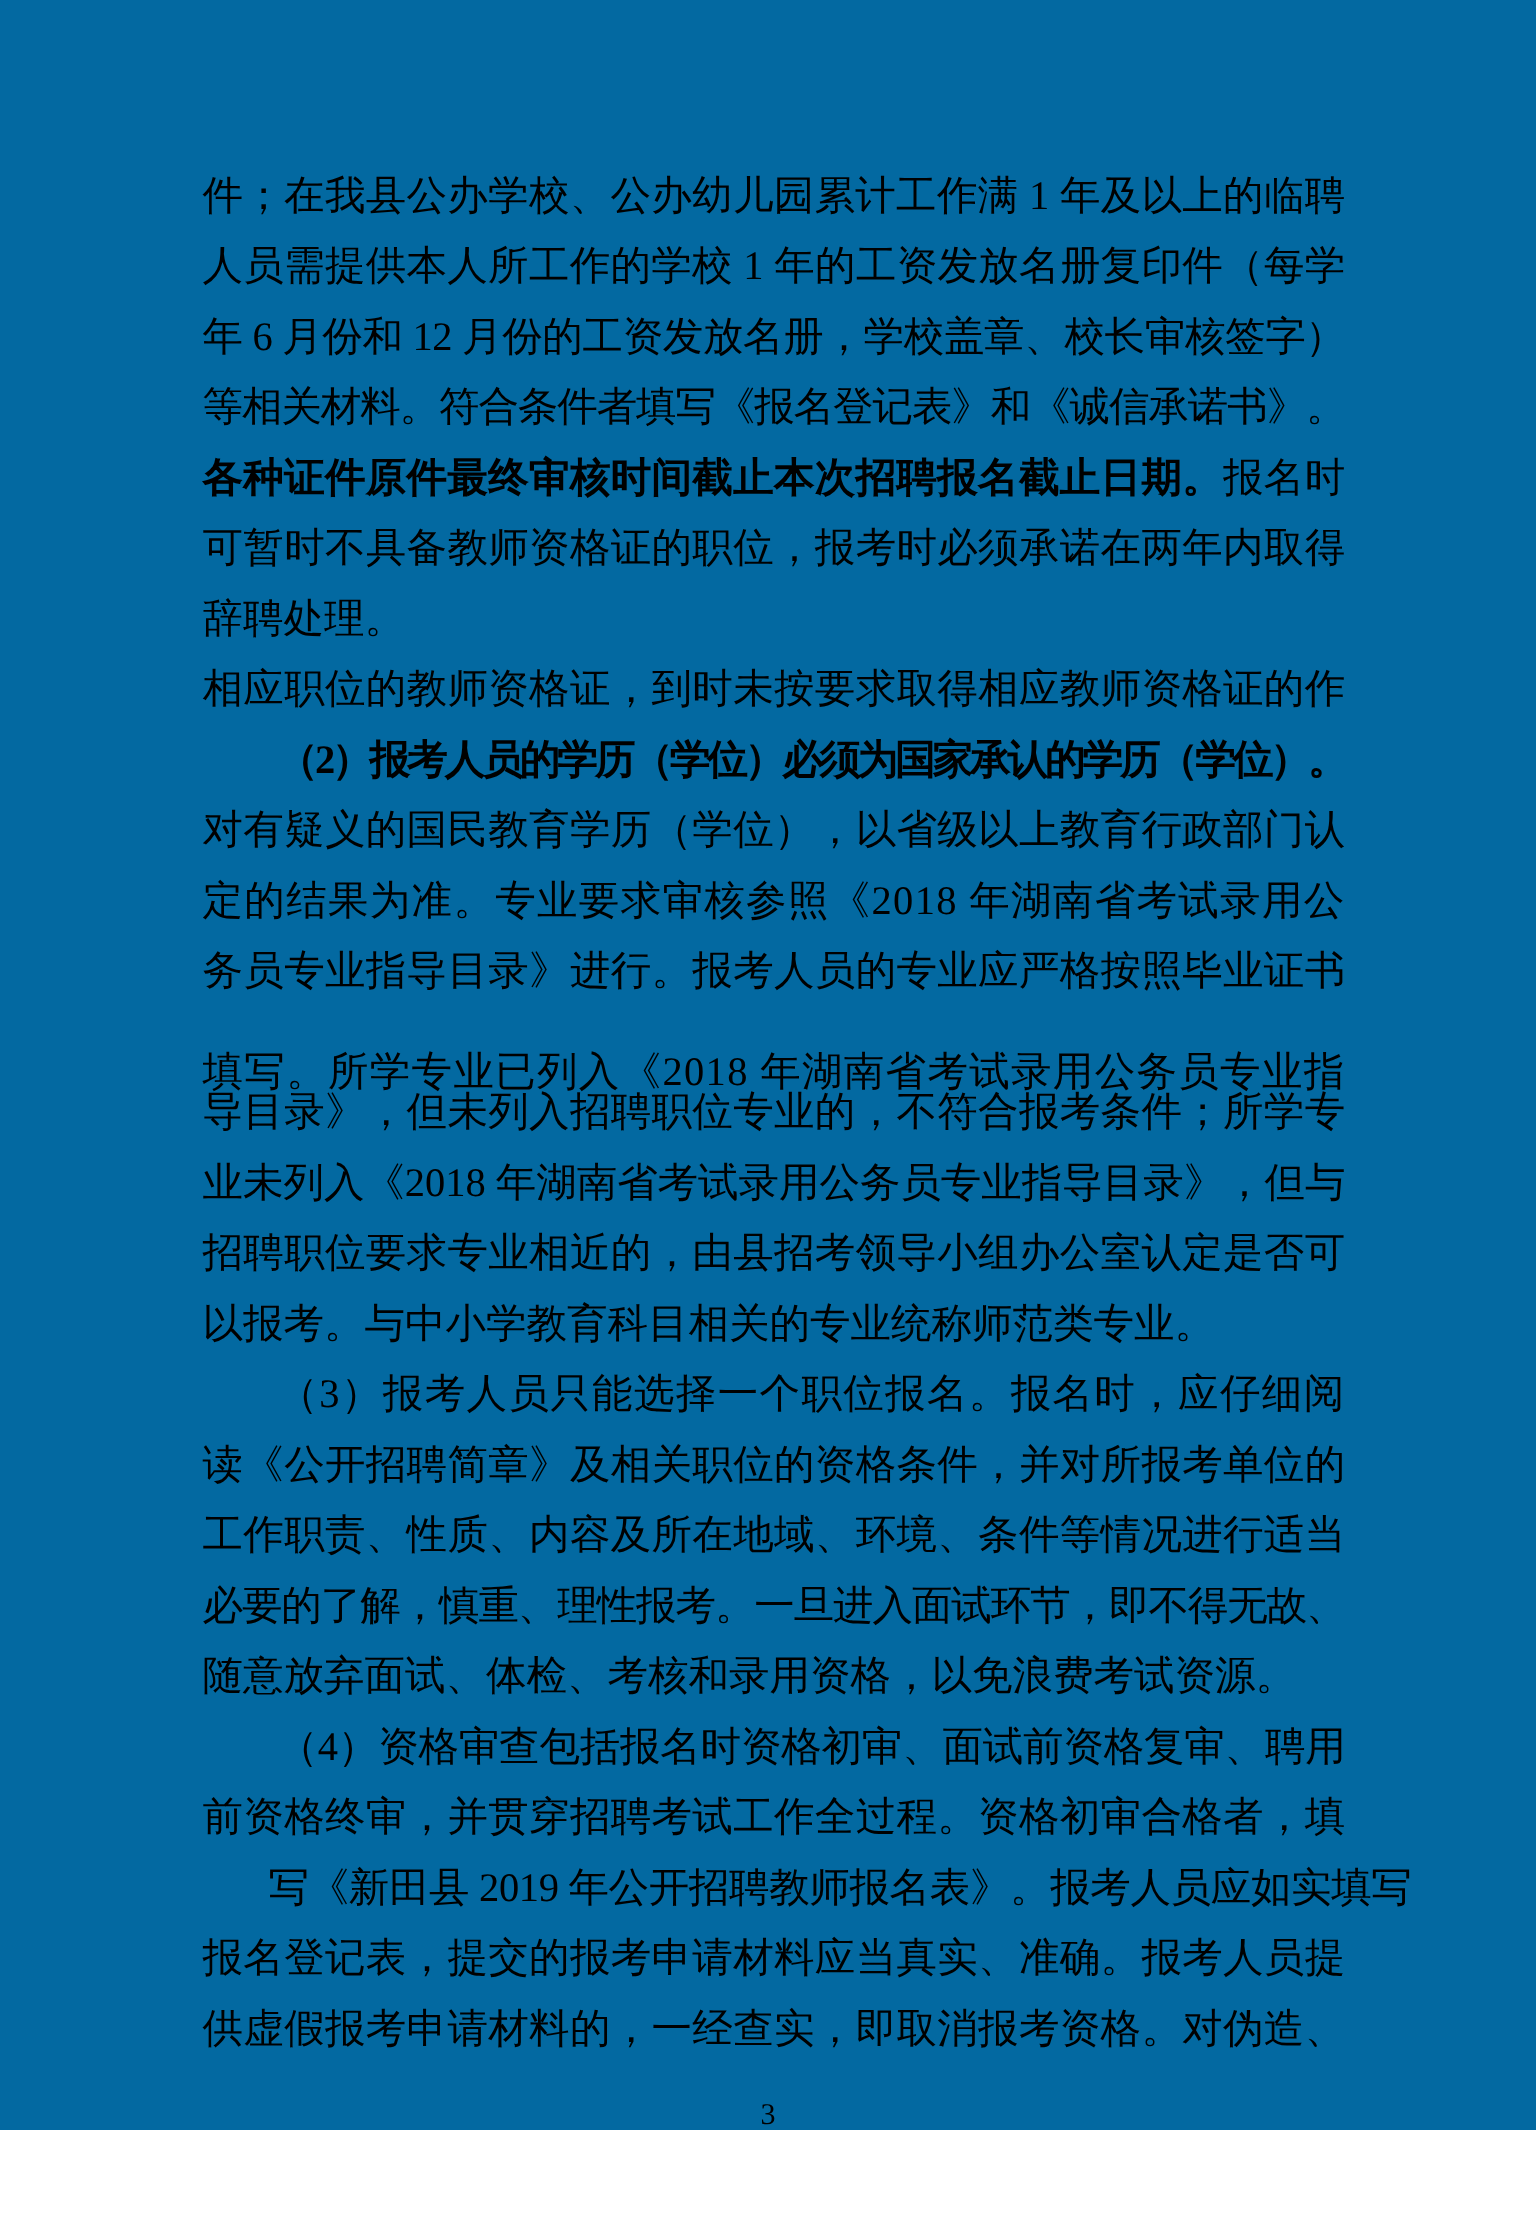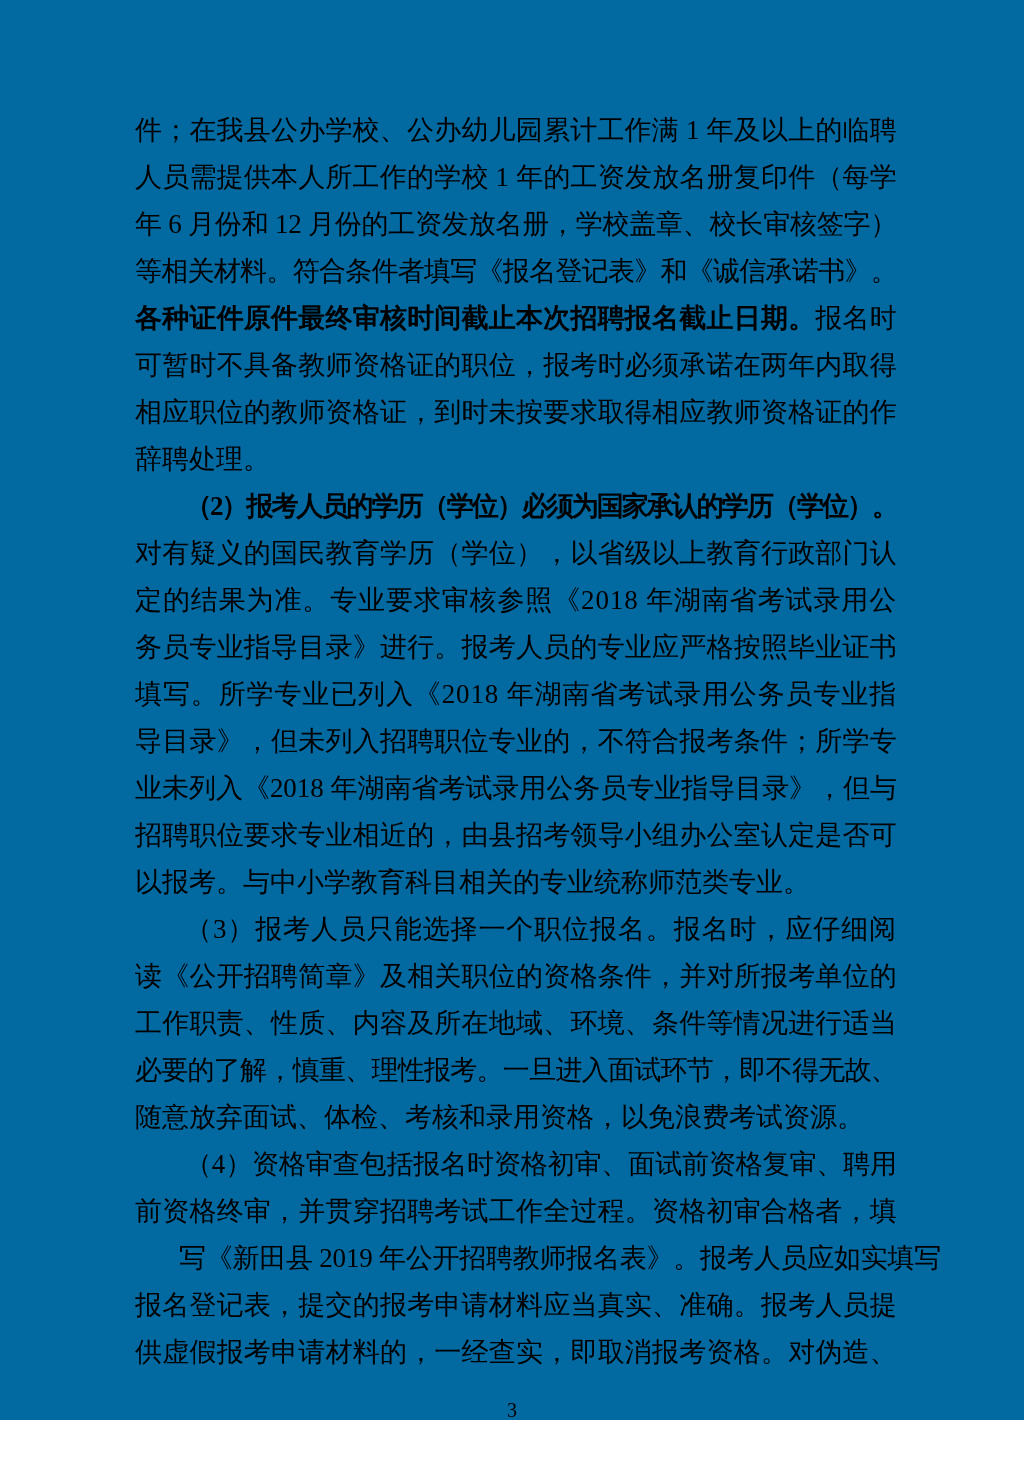--- a/index.html
+++ b/index.html
@@ -54,27 +54,27 @@
 <body>
 
 <div class="page">
   <div class="text-block">
       <div class="line"><span class="seg-wrap" style="letter-spacing: 0.2px;"><span class="seg">件；在我县公办学校、公办幼儿园累计工作满 1 年及以上的临聘</span></span></div>
       <div class="line"><span class="seg-wrap" style="letter-spacing: 0.2px;"><span class="seg">人员需提供本人所工作的学校 1 年的工资发放名册复印件（每学</span></span></div>
       <div class="line"><span class="seg-wrap" style="letter-spacing: -0.227px;"><span class="seg">年 6 月份和 12 月份的工资发放名册，学校盖章、校长审核签字）</span></span></div>
       <div class="line"><span class="seg-wrap" style="letter-spacing: -0.724px; font-family: Liberation Mono, monospace;"><span class="seg">等相关材料。符合条件者填写《报名登记表》和《诚信承诺书》。</span></span></div>
       <div class="line"><span class="seg-wrap" style="letter-spacing: 0.214px;"><span class="seg bold">各种证件原件最终审核时间截止本次招聘报名截止日期。</span><span class="seg">报名时</span></span></div>
       <div class="line"><span class="seg-wrap" style="letter-spacing: 0.214px;"><span class="seg">可暂时不具备教师资格证的职位，报考时必须承诺在两年内取得</span></span></div>
+      <div class="line"><span class="seg-wrap"><span class="seg">辞聘处理。</span></span></div>
       <div class="line"><span class="seg-wrap" style="letter-spacing: 0.214px;"><span class="seg">相应职位的教师资格证，到时未按要求取得相应教师资格证的作</span></span></div>
-      <div class="line"><span class="seg-wrap"><span class="seg">辞聘处理。</span></span></div>
       <div class="line indent"><span class="seg-wrap" style="letter-spacing: -1.983px; font-weight: bold;"><span class="seg">（2）报考人员的学历（学位）必须为国家承认的学历（学位）。</span></span></div>
       <div class="line"><span class="seg-wrap" style="letter-spacing: 0.214px;"><span class="seg">对有疑义的国民教育学历（学位），以省级以上教育行政部门认</span></span></div>
       <div class="line"><span class="seg-wrap" style="letter-spacing: 0.875px;"><span class="seg">定的结果为准。专业要求审核参照《2018 年湖南省考试录用公</span></span></div>
       <div class="line"><span class="seg-wrap" style="letter-spacing: 0.214px;"><span class="seg">务员专业指导目录》进行。报考人员的专业应严格按照毕业证书</span></span></div>
-      <div class="line"><span class="seg-wrap" style="letter-spacing: 0.875px;"><span class="seg">填写。所学专业已列入《2018 年湖南省考试录用公务员专业指</span></span></div>
+      <div class="line"><span class="seg-wrap" style="letter-spacing: 0.875px; margin-top: 20px;"><span class="seg">填写。所学专业已列入《2018 年湖南省考试录用公务员专业指</span></span></div>
       <div class="line"><span class="seg-wrap" style="letter-spacing: 0.214px;"><span class="seg">导目录》，但未列入招聘职位专业的，不符合报考条件；所学专</span></span></div>
       <div class="line"><span class="seg-wrap" style="letter-spacing: -0.024px;"><span class="seg">业未列入《2018 年湖南省考试录用公务员专业指导目录》，但与</span></span></div>
       <div class="line"><span class="seg-wrap" style="letter-spacing: 0.214px;"><span class="seg">招聘职位要求专业相近的，由县招考领导小组办公室认定是否可</span></span></div>
       <div class="line"><span class="seg-wrap"><span class="seg">以报考。与中小学教育科目相关的专业统称师范类专业。</span></span></div>
       <div class="line indent"><span class="seg-wrap" style="letter-spacing: 0.904px;"><span class="seg">（3）报考人员只能选择一个职位报名。报名时，应仔细阅</span></span></div>
       <div class="line"><span class="seg-wrap" style="letter-spacing: 0.214px;"><span class="seg">读《公开招聘简章》及相关职位的资格条件，并对所报考单位的</span></span></div>
       <div class="line"><span class="seg-wrap" style="letter-spacing: 0.214px;"><span class="seg">工作职责、性质、内容及所在地域、环境、条件等情况进行适当</span></span></div>
       <div class="line"><span class="seg-wrap" style="letter-spacing: -0.724px;"><span class="seg">必要的了解，慎重、理性报考。一旦进入面试环节，即不得无故、</span></span></div>
       <div class="line"><span class="seg-wrap"><span class="seg">随意放弃面试、体检、考核和录用资格，以免浪费考试资源。</span></span></div>
       <div class="line indent"><span class="seg-wrap" style="letter-spacing: -0.13px;"><span class="seg">（4）资格审查包括报名时资格初审、面试前资格复审、聘用</span></span></div>

